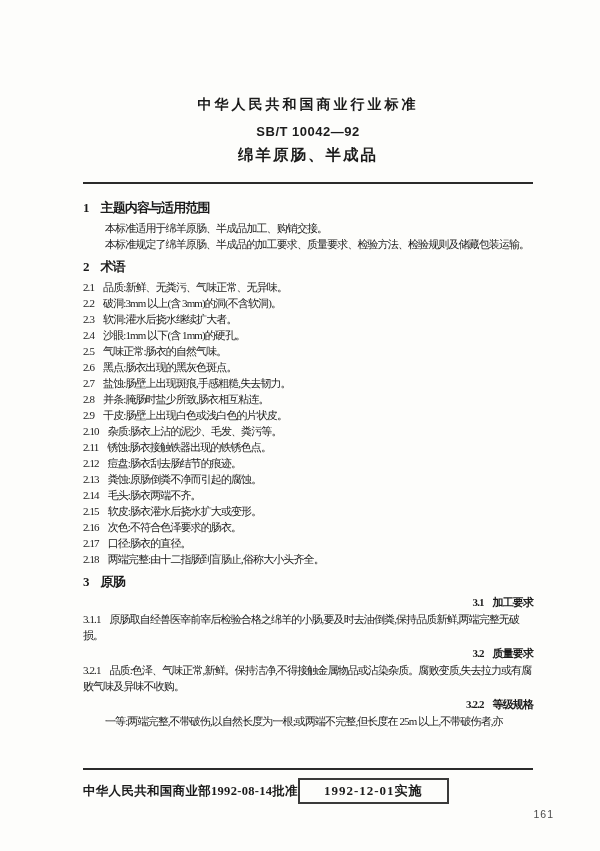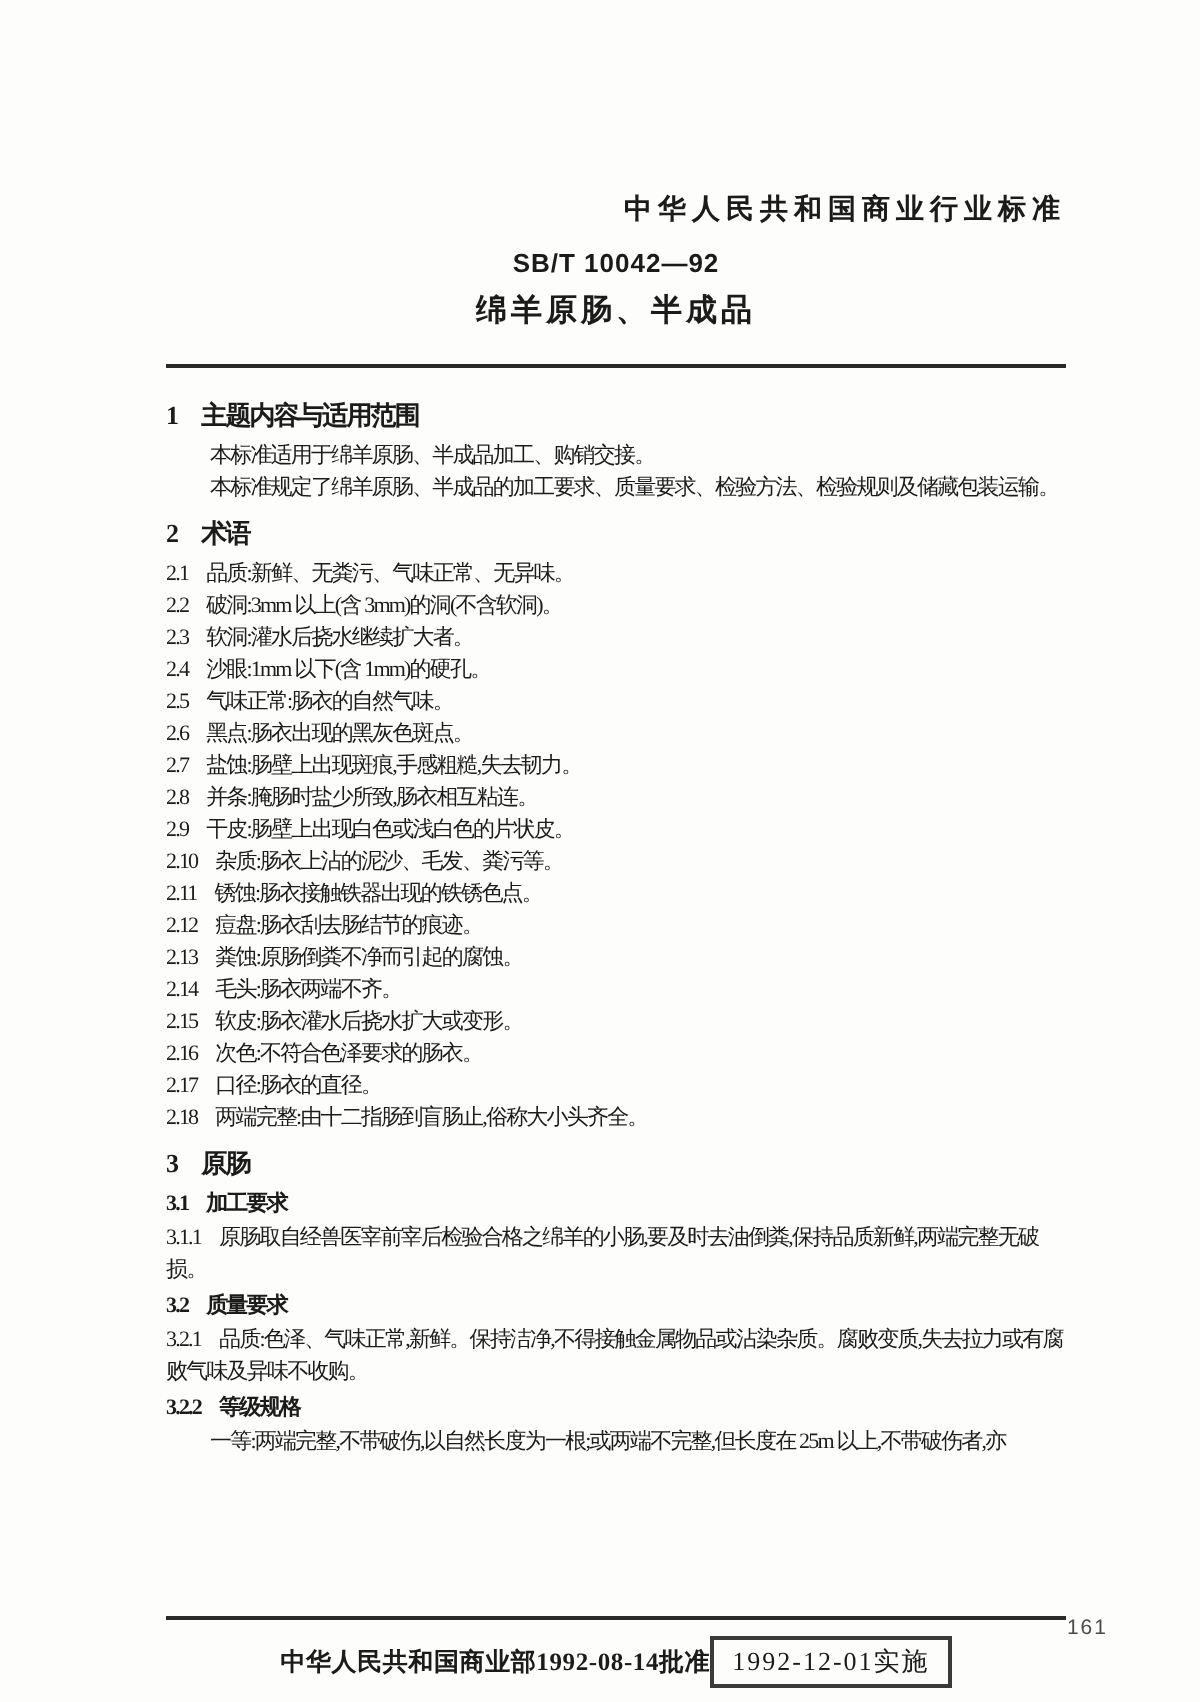--- a/index.html
+++ b/index.html
@@ -2,40 +2,40 @@
 <html><head>
 <meta charset="utf-8">
 <style>
   html, body { margin:0; padding:0; }
   body { background:#e9e9e6; font-family:"Liberation Serif","DejaVu Serif",serif; }
   .page {
     position:relative; width:600px; height:851px; margin:0 auto;
     background:#fdfdfb; color:#1b1b1b; overflow:hidden;
     padding:96px 67px 0 83px; box-sizing:border-box;
   }
-  .std-type  { text-align:right; font-size:14px; font-weight:bold; letter-spacing:3px; }
+  .std-type  { text-align:center; font-size:14px; font-weight:bold; letter-spacing:3px; }
   .std-number{ text-align:center; font-size:13px; font-weight:bold; margin-top:10px; letter-spacing:.5px; font-family:"Liberation Sans","DejaVu Sans",sans-serif; }
   .doc-title { text-align:center; font-size:15.5px; font-weight:bold; letter-spacing:2px; margin-top:6px; }
   .head-rule { border-bottom:2.5px solid #2a2a2a; margin-top:16px; }
 
   .doc-body  { margin-top:16px; font-size:11px; line-height:16px; letter-spacing:-0.9px; }
   .line      { white-space:normal; }
   .h1        { font-weight:bold; font-size:13px; margin:7px 0 4px; }
-  .h2        { font-weight:bold; margin:2px 0 1px; }
+  .h2        { font-weight:bold; margin:2px 0 1px;text-align:right; }
   .para      { text-indent:2em; }
   .num       { margin-right:9px; }
   .h1 .num   { margin-right:12px; }
 
   .footer {
-    position:absolute; top:808px; left:83px; right:67px;
+    position:absolute; top:768px; left:83px; right:67px;
     border-top:2px solid #2b2b2b; padding-top:8px;
-    display:flex; justify-content:center; align-items:center;
+    display:flex; justify-content:flex-start; align-items:center;
   }
   .approval { font-size:12.5px; font-weight:bold; letter-spacing:.3px; }
-  .impl-box { border:2px solid #3a3a3a; padding:2px 9px; font-size:13px; font-weight:normal; letter-spacing:1px; }
+  .impl-box { border:2px solid #3a3a3a; padding:2px 24px; font-size:13px; font-weight:bold; letter-spacing:1px; }
   .page-num { position:absolute; top:808px; right:46px; font-size:10.5px; color:#4a4a4a; letter-spacing:1px; font-family:"Liberation Sans","DejaVu Sans",sans-serif; }
 </style>
 </head>
 <body>
 
 <div class="page">
 
   <div class="std-type">中华人民共和国商业行业标准</div>
 
   <div class="std-number">SB/T 10042—92</div>

